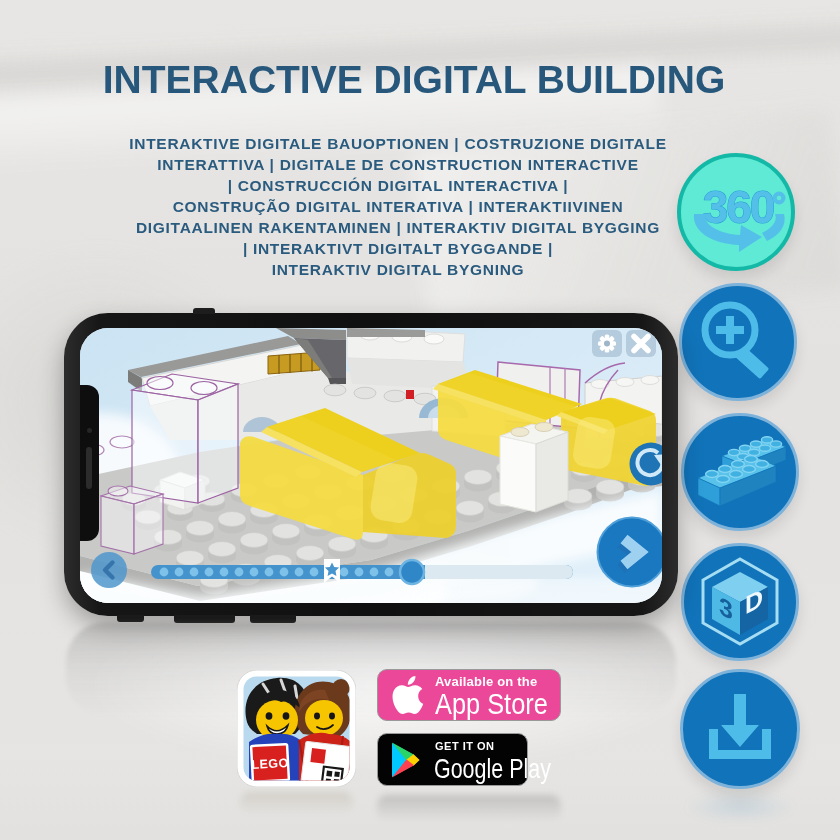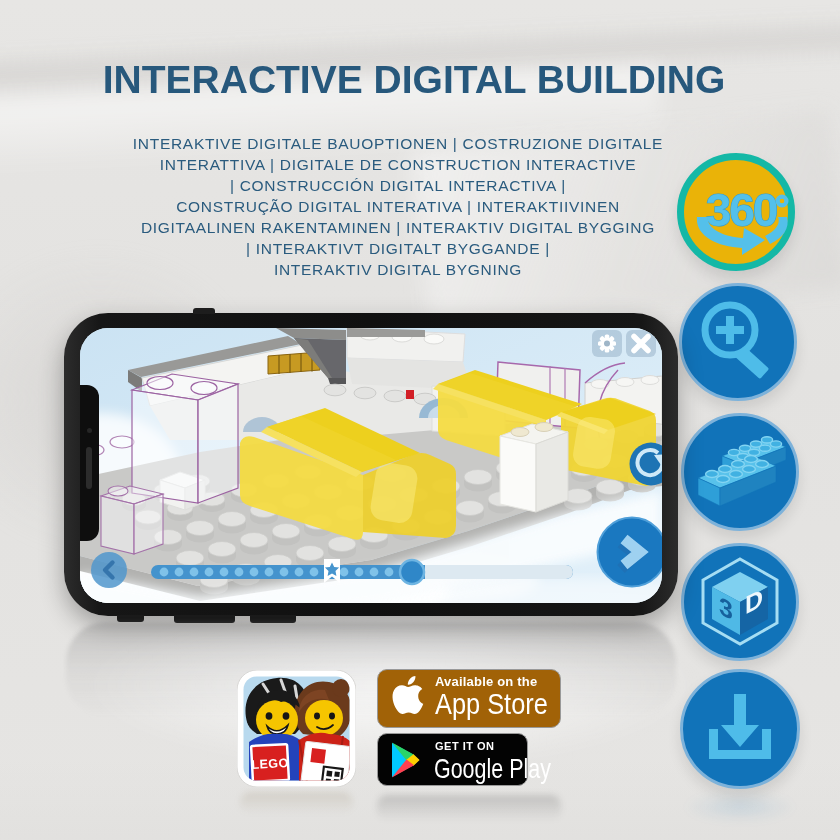--- a/index.html
+++ b/index.html
@@ -26,32 +26,32 @@
  radial-gradient(closest-side,rgba(208,206,204,0.55),rgba(208,206,204,0));filter:blur(10px);"></div>
 <div class="abs" style="left:80px;top:600px;width:620px;height:170px;background:
  radial-gradient(closest-side,rgba(255,255,255,0.85),rgba(255,255,255,0));filter:blur(8px);"></div>
 <div class="abs" style="left:0;top:760px;width:840px;height:80px;background:
  linear-gradient(180deg,rgba(226,225,223,0) 0%,rgba(224,223,221,0.7) 100%);"></div>
 
 <div class="abs" id="title" style="left:-6px;top:58px;width:840px;text-align:center;
  font-weight:bold;font-size:39px;letter-spacing:0px;color:#27587c;">INTERACTIVE DIGITAL BUILDING</div>
 
 <div class="abs" id="subtitle" style="left:0;top:133px;width:796px;text-align:center;
- font-weight:normal;font-size:15.5px;line-height:21px;letter-spacing:0.7px;color:#2a5b7e;">
+ font-weight:bold;font-size:15.5px;line-height:21px;letter-spacing:0.7px;color:#2a5b7e;">
 INTERAKTIVE DIGITALE BAUOPTIONEN | COSTRUZIONE DIGITALE<br>
 INTERATTIVA | DIGITALE DE CONSTRUCTION INTERACTIVE<br>
 | CONSTRUCCIÓN DIGITAL INTERACTIVA |<br>
 CONSTRUÇÃO DIGITAL INTERATIVA | INTERAKTIIVINEN<br>
 DIGITAALINEN RAKENTAMINEN | INTERAKTIV DIGITAL BYGGING<br>
 | INTERAKTIVT DIGITALT BYGGANDE |<br>
 INTERAKTIV DIGITAL BYGNING
 </div>
 
 <div class="abs" style="left:677px;top:153px;width:118px;height:118px;border-radius:50%;
- background:#eab308;border:7px solid #14b8a6;box-sizing:border-box;box-shadow:0 8px 14px rgba(0,0,0,0.10);">
+ background:#5eead4;border:4px solid #14b8a6;box-sizing:border-box;box-shadow:0 8px 14px rgba(0,0,0,0.10);">
 <svg width="112" height="112" viewBox="0 0 112 112">
   <text x="57" y="66" font-family="Liberation Sans,sans-serif" font-weight="bold" font-size="46" fill="#54c0ea" stroke="#2b9ad8" stroke-width="1" paint-order="stroke" text-anchor="middle" letter-spacing="-2">360</text>
   <circle cx="98" cy="41" r="4.4" fill="none" stroke="#54c0ea" stroke-width="4.2"></circle>
   <path d="M13 57 C11 75 32 87 58 88 L58 95 L81 80 L60 68 L59 78 C39 77 22 68 24 57 Z" fill="#54c0ea"></path>
   <path d="M103 57 C106 68 99 78 86 84 L81 76 C91 71 97 64 94 57 Z" fill="#54c0ea"></path>
 </svg>
 </div>
 
 <div class="abs" style="left:679px;top:283px;width:118px;height:118px;border-radius:50%;
  background:#1173b9;border:3px solid #7db2da;box-sizing:border-box;box-shadow:0 8px 14px rgba(0,0,0,0.10);">
@@ -648,21 +648,21 @@
     </g>
 
     <g transform="rotate(-3 33 93)">
       <rect x="15" y="75" width="36" height="36" rx="1.5" fill="#d8201f" stroke="#ffffff" stroke-width="2.5"></rect>
       <text x="33" y="98" font-family="Liberation Sans,sans-serif" font-weight="bold" font-size="12.5" fill="#ffffff" text-anchor="middle" letter-spacing="0.4">LEGO</text>
     </g>
   </g>
 </svg>
 </div>
 
-<div class="abs" style="left:377px;top:669px;width:184px;height:59px;background:#a16207;border-radius:10px;
+<div class="abs" style="left:377px;top:669px;width:184px;height:52px;background:#ec4899;border-radius:10px;
  border:1px solid #999;box-sizing:border-box;">
   <svg class="abs" style="left:11px;top:5px;" width="36" height="40" viewBox="2 1.5 19 21">
     <path d="M18.71 19.5c-.83 1.24-1.71 2.45-3.05 2.47-1.34.03-1.77-.79-3.29-.79-1.53 0-2 .77-3.27.82-1.31.05-2.3-1.32-3.14-2.53C4.25 17 2.94 12.45 4.7 9.39c.87-1.52 2.43-2.48 4.12-2.51 1.28-.02 2.5.87 3.29.87.78 0 2.26-1.07 3.81-.91.65.03 2.47.26 3.64 1.98-.09.06-2.17 1.28-2.15 3.81.03 3.02 2.65 4.03 2.68 4.04-.03.07-.42 1.44-1.38 2.83M13 3.5c.73-.83 1.94-1.46 2.94-1.5.13 1.17-.34 2.35-1.04 3.19-.69.85-1.83 1.51-2.95 1.42-.15-1.15.41-2.35 1.05-3.11z" fill="#ffffff"></path>
   </svg>
   <div class="abs nw" style="left:57px;top:5px;color:#fff;font-size:13px;font-weight:bold;line-height:13px;letter-spacing:0.2px;">Available on the</div>
   <div class="abs nw" style="left:57px;top:19px;color:#fff;font-size:29.5px;line-height:29.5px;transform:scaleX(0.86);transform-origin:0 0;">App Store</div>
 </div>
 
 <div class="abs" style="left:377px;top:733px;width:151px;height:53px;background:#030303;border-radius:10px;
  border:1px solid #999;box-sizing:border-box;">

